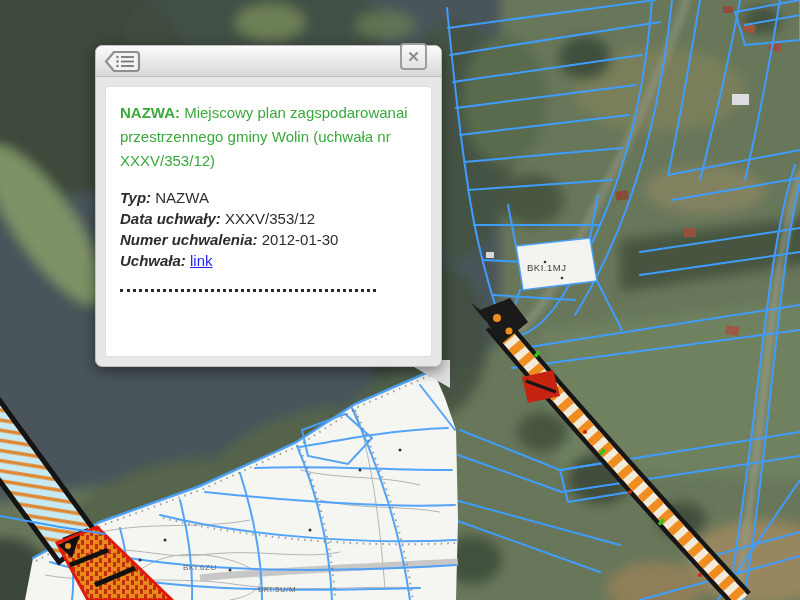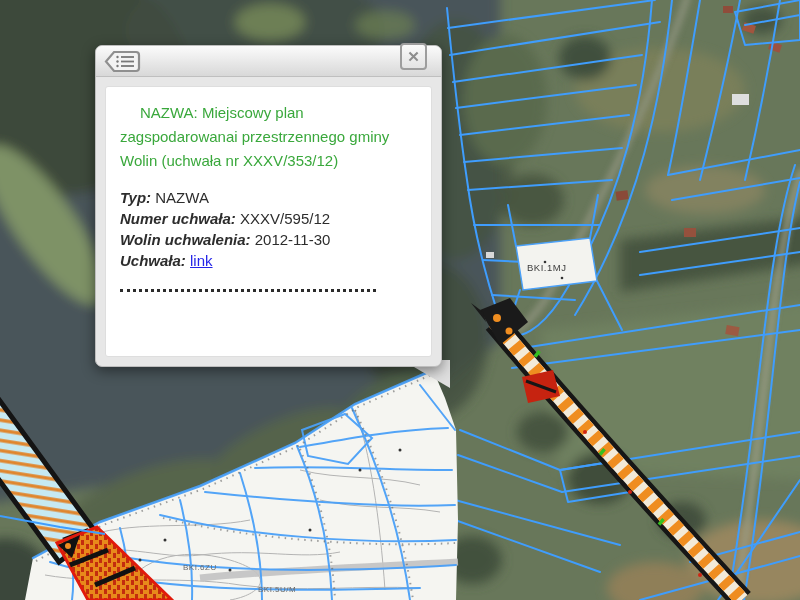--- a/index.html
+++ b/index.html
@@ -18,21 +18,21 @@
          background:none;border:none;padding:0;cursor:pointer;}
   .close-btn{position:absolute;right:14px;top:-3px;width:27px;height:27px;
          background:linear-gradient(#fafafa,#e3e3e3);
          border:2px solid #9d9d9d;border-radius:4px;color:#8d8d8d;
          font-size:15px;line-height:22px;text-align:center;padding:0;
          cursor:pointer;font-weight:bold;}
   .popup-body{position:absolute;left:9px;right:9px;top:40px;bottom:9px;
          background:#ffffff;border:1px solid #dedede;border-radius:3px;
          padding:10px 14px;box-sizing:border-box;font-size:15px;color:#2d2d2d;}
   .plan-name{margin:4px 0 14px 0;line-height:24px;color:var(--title-green,#3aa83c);}
-  .plan-name b{font-weight:normal;margin-left:20px;}
+  .plan-name b{font-weight:bold;}
   .field-row{line-height:21px;}
   .field-row b{font-weight:bold;font-style:italic;}
   .field-row a{color:var(--link-blue,#2525e8);text-decoration:underline;}
   .dots{width:256px;height:3px;margin-top:15px;
         border-bottom:3px dotted #2b2b2b;}
   .popup-tail{position:absolute;left:402px;top:360px;width:0;height:0;z-index:9;
         border-top:28px solid #dfdfdf;border-left:48px solid transparent;}
 </style>
 </head>
 <body>
@@ -259,23 +259,23 @@
       <button class="close-btn">
         <span>✕</span>
       </button>
     </div>
 
     <div class="popup-body">
       <p class="plan-name"><b>NAZWA:</b> <span>Miejscowy plan zagspodarowanai przestrzennego gminy Wolin (uchwała nr XXXV/353/12)</span></p>
 
       <div class="field-row"><b>Typ:</b> <span>NAZWA</span></div>
 
-      <div class="field-row"><b>Numer uchwała:</b> <span>XXXV/595/12</span></div>
-
-      <div class="field-row"><b>Wolin uchwalenia:</b> <span>2012-11-30</span></div>
+      <div class="field-row"><b>Data uchwały:</b> <span>XXXV/353/12</span></div>
+
+      <div class="field-row"><b>Numer uchwalenia:</b> <span>2012-01-30</span></div>
 
       <div class="field-row"><b>Uchwała:</b> <a href="#">link</a></div>
 
       <div class="dots"></div>
     </div>
   </div>
   <div class="popup-tail"></div>
 
 </div>
 

